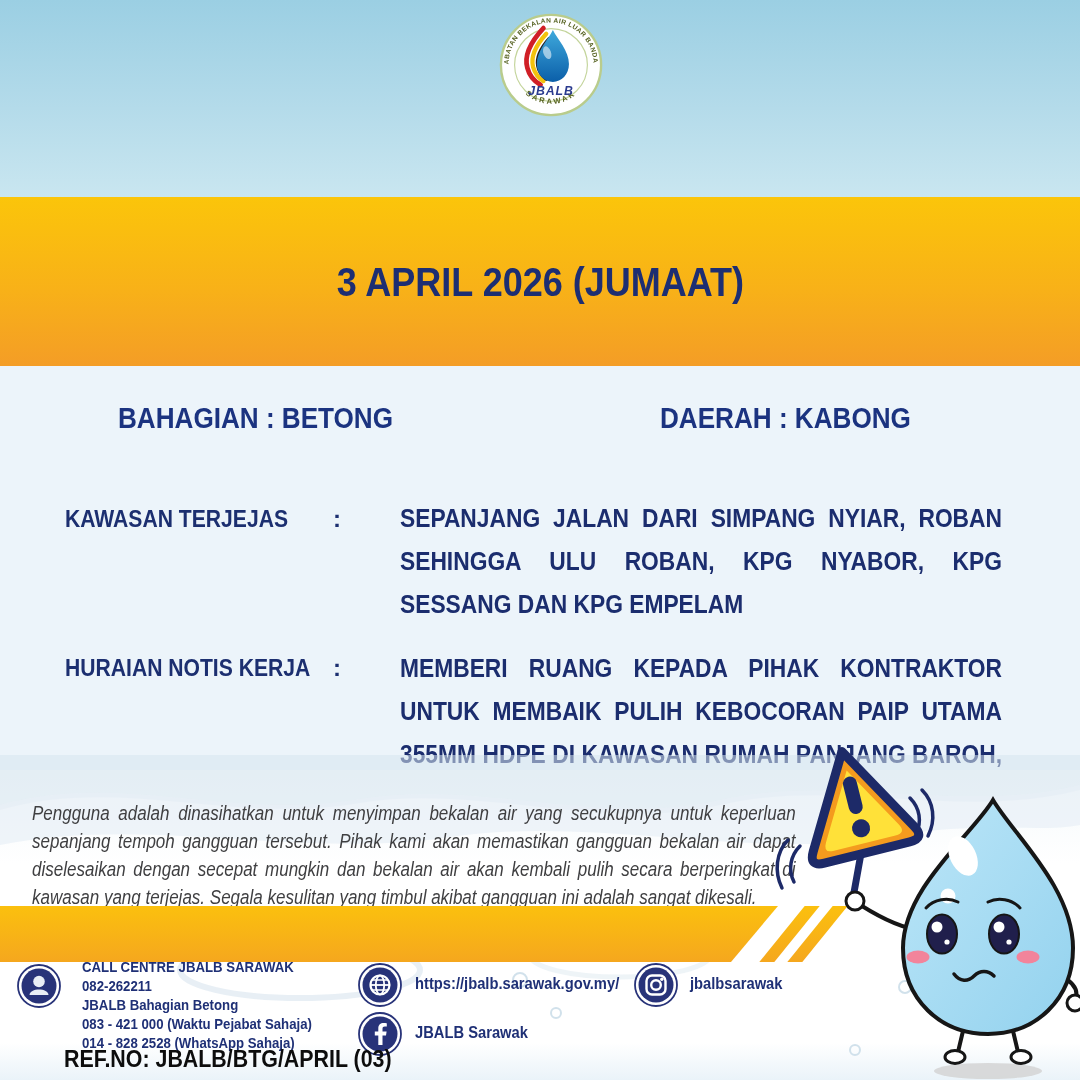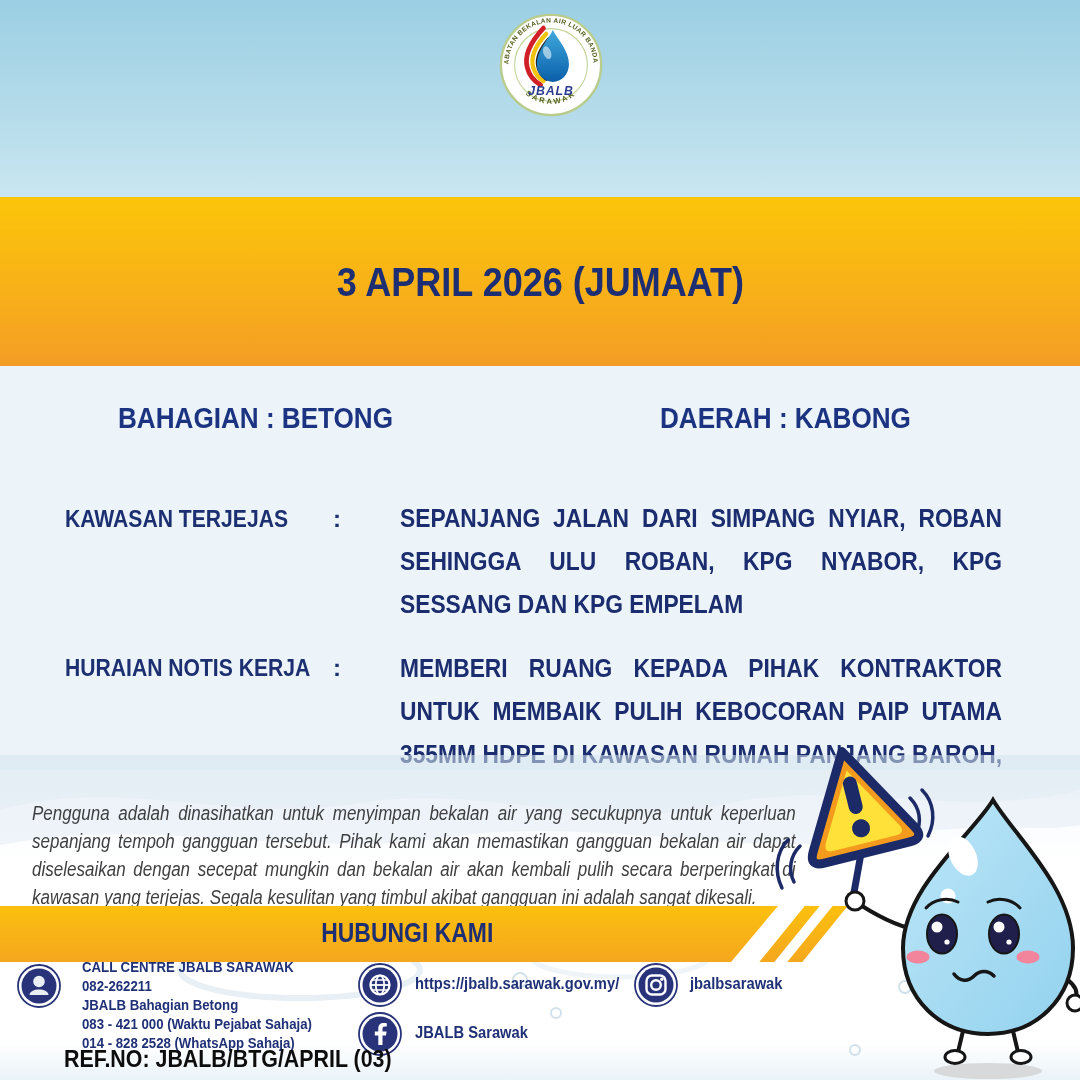--- a/index.html
+++ b/index.html
@@ -116,23 +116,20 @@
     <circle cx="905" cy="232" r="6" fill="none" stroke="#C6D9E6" stroke-width="2" opacity="0.8"></circle>
     <circle cx="942" cy="262" r="4" fill="none" stroke="#C6D9E6" stroke-width="2" opacity="0.8"></circle>
     <circle cx="855" cy="295" r="5" fill="none" stroke="#C6D9E6" stroke-width="2" opacity="0.8"></circle>
   </svg>
 
   <div class="advisory">Pengguna adalah dinasihatkan untuk menyimpan bekalan air yang secukupnya untuk keperluan sepanjang tempoh gangguan tersebut. Pihak kami akan memastikan gangguan bekalan air dapat diselesaikan dengan secepat mungkin dan bekalan air akan kembali pulih secara berperingkat di kawasan yang terjejas. Segala kesulitan yang timbul akibat gangguan ini adalah sangat dikesali.</div>
 
   <div class="contact-bar"></div>
   <div class="stripe" style="left:782px;"></div>
   <div class="stripe" style="left:810px;"></div>
-  <div class="contact-bar-text">
-    <span class="squeeze" style="transform:scaleX(0.85)">HUBUNGI KAMI</span>
-  </div>
 
   <svg class="icon" style="left:17px;top:964px;" viewBox="0 0 44 44">
     <circle cx="22" cy="22" r="21" fill="#FFFFFF" stroke="#283379" stroke-width="1.8"></circle>
     <circle cx="22" cy="22" r="17.5" fill="#283379"></circle>
     <circle cx="22" cy="17.5" r="5.8" fill="#E9EEF5"></circle>
     <path d="M12.5,31 C12.5,23.5 31.5,23.5 31.5,31 Z" fill="#E9EEF5"></path>
   </svg>
   <div class="contact-block">
     <div>CALL CENTRE JBALB SARAWAK</div>
     <div>082-262211</div>

